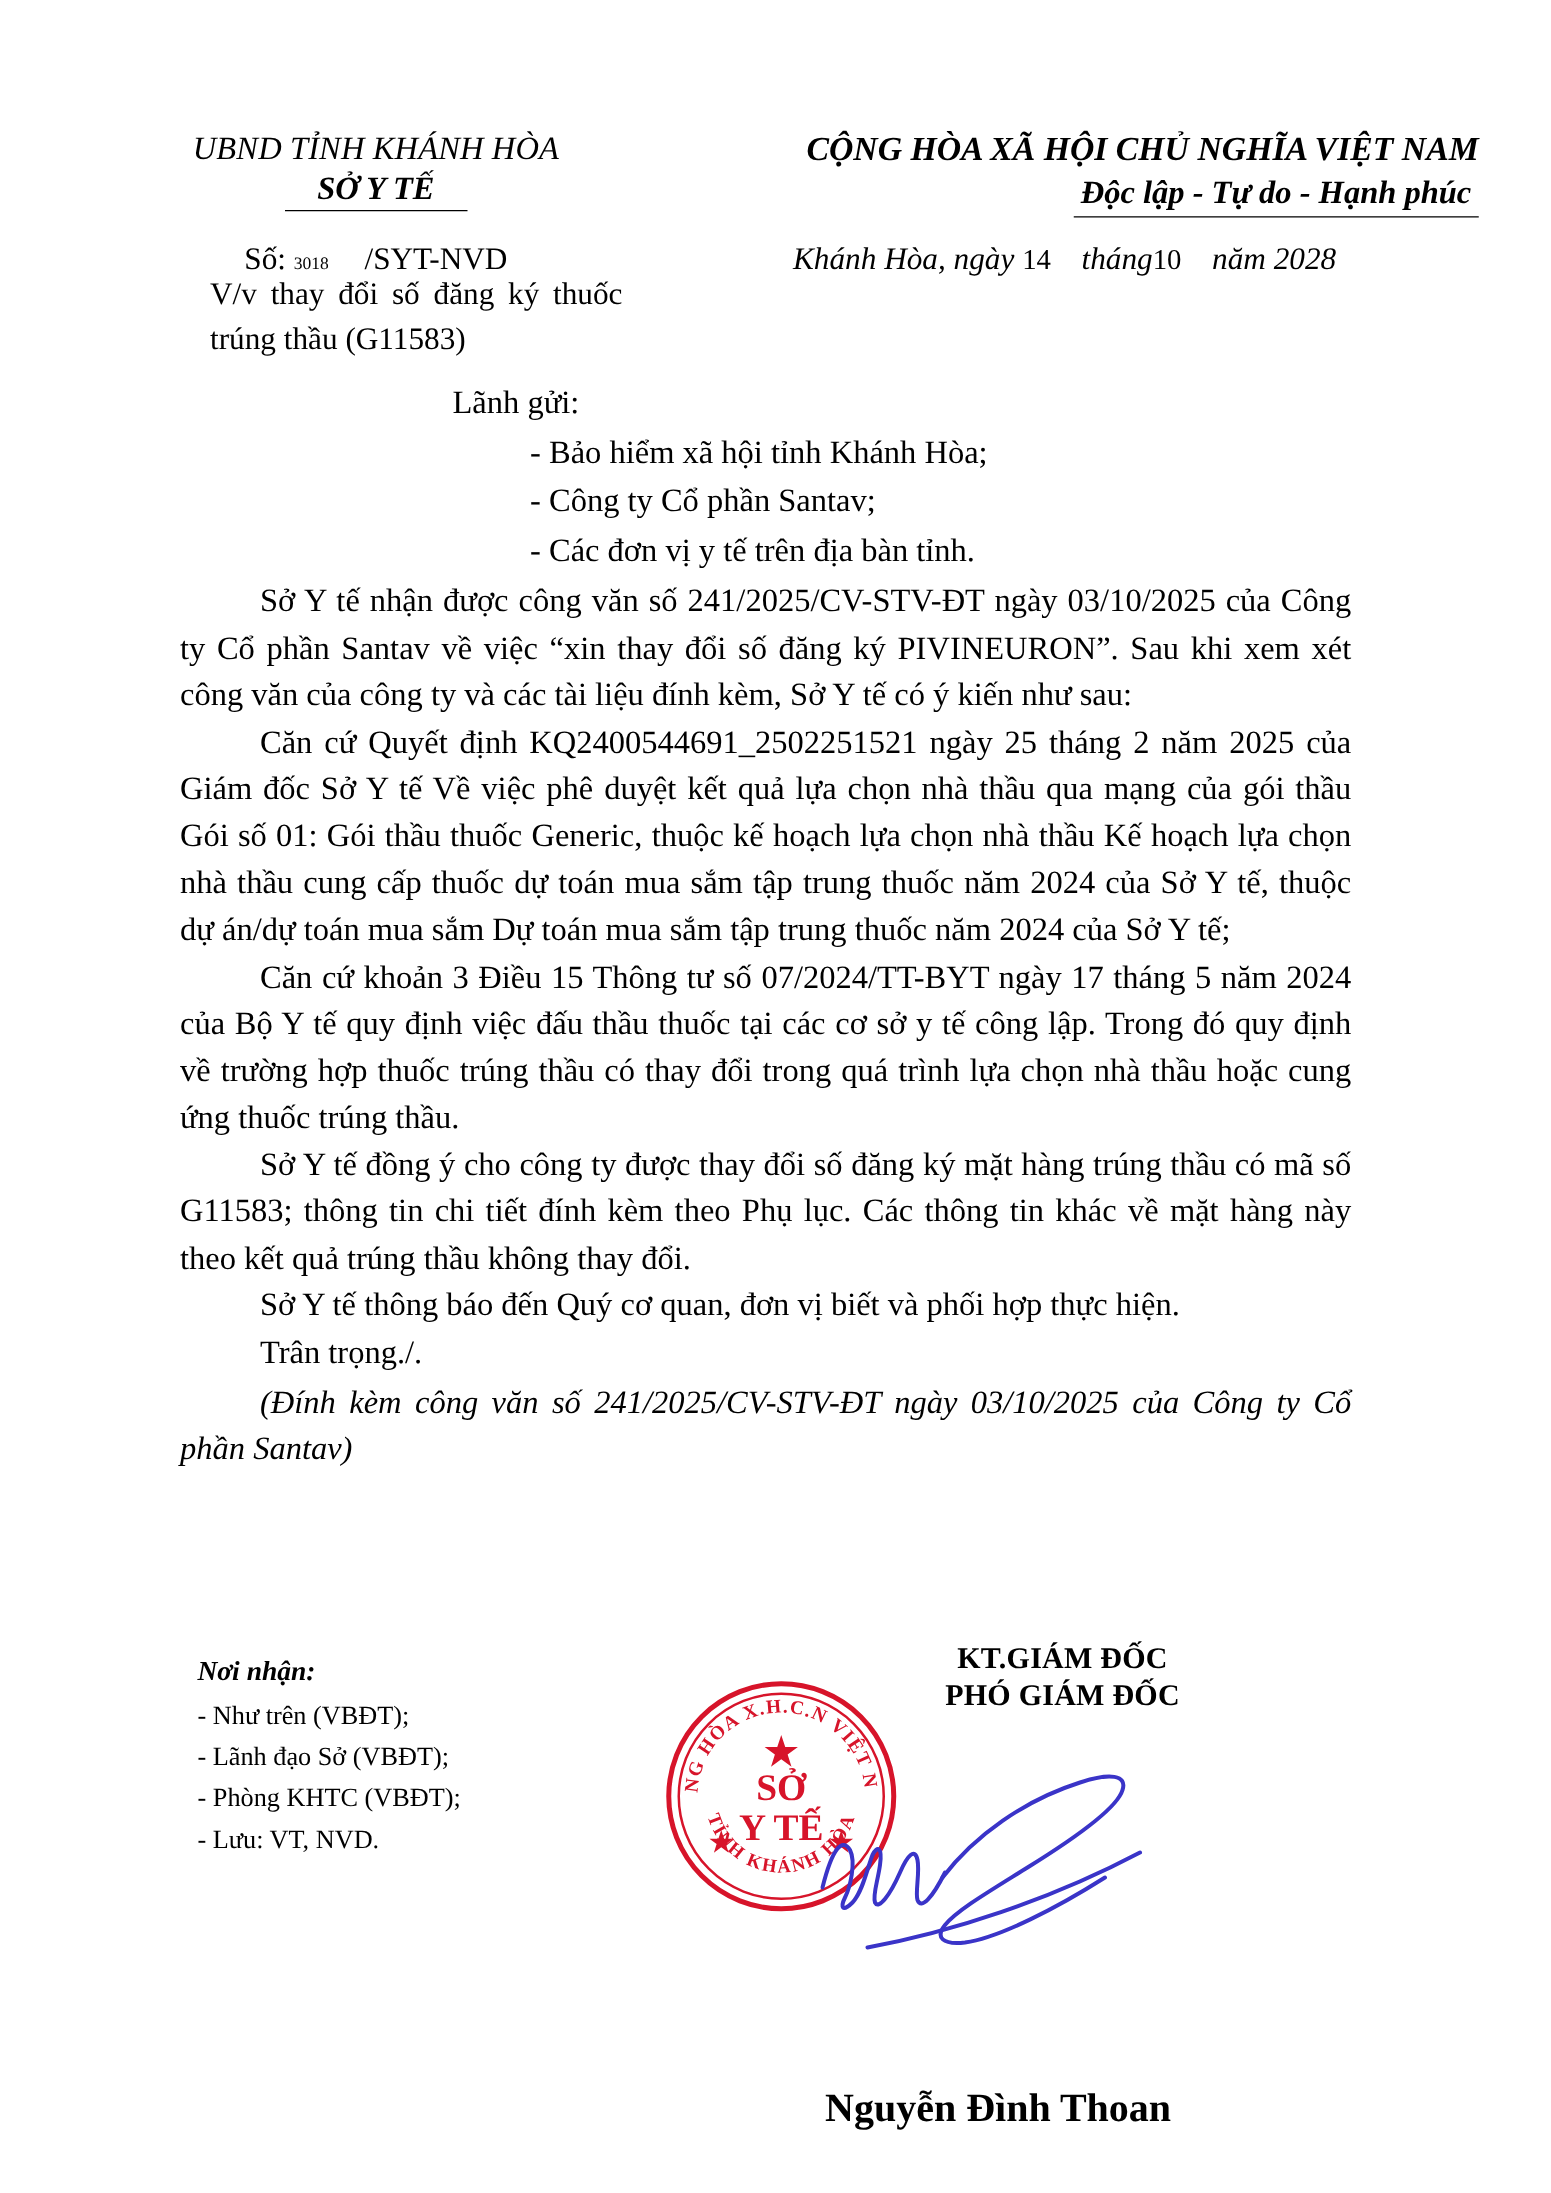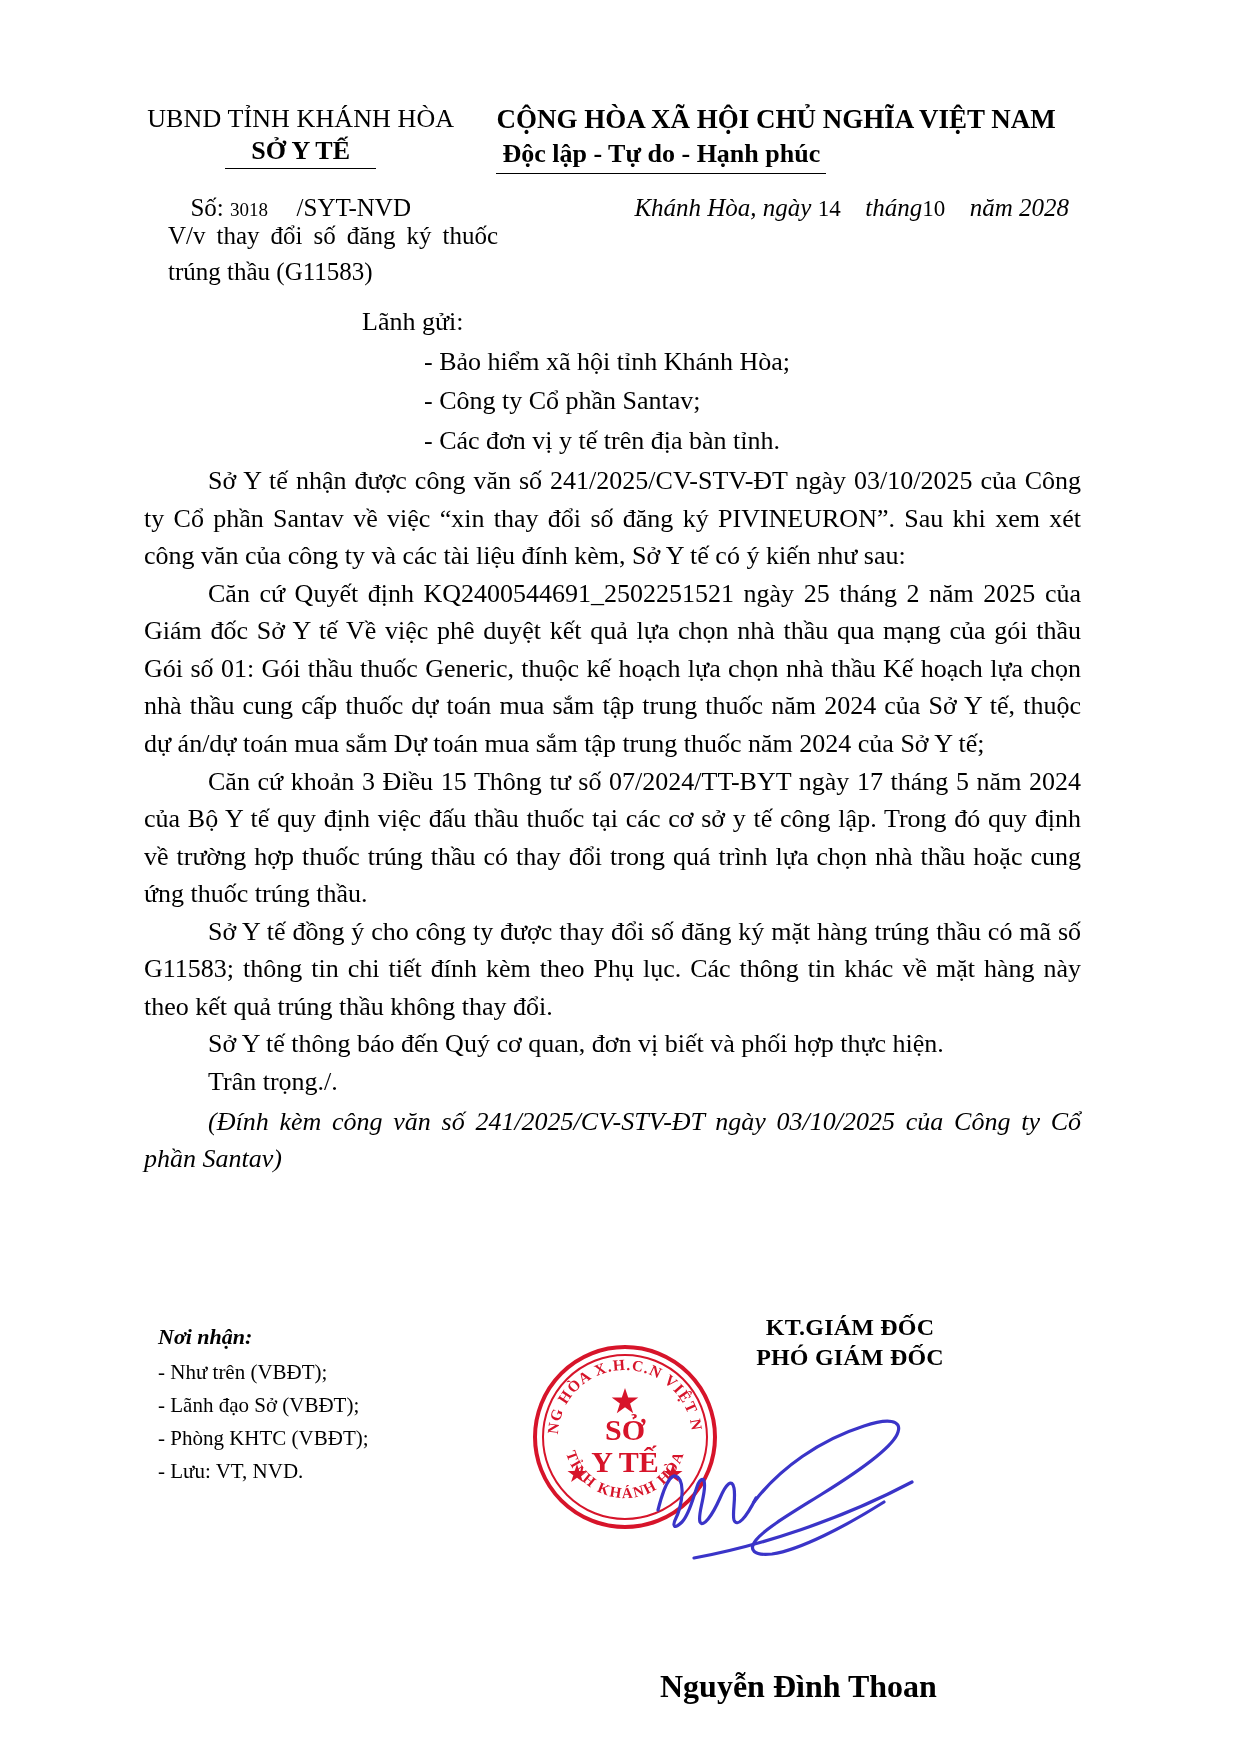--- a/index.html
+++ b/index.html
@@ -21,32 +21,33 @@
     inset: 0;
     padding: 0;
   }
 
   
   .header {
     display: flex;
     width: 100%;
     padding-top: 104px;
     box-sizing: border-box;
+    font-style: italic;
   }
   .hdr-left {
     width: 40%;
     padding-left: 105px;
     box-sizing: border-box;
     text-align: center;
   }
   .hdr-right {
     width: 60%;
     padding-right: 58px;
     box-sizing: border-box;
-    text-align: left;
+    text-align: right;
   }
   .org-parent {
     font-size: 26px;
     letter-spacing: 0.1px;
     line-height: 1.14;
     white-space: nowrap;
   }
   .org-name {
     font-size: 26px;
     font-weight: bold;
@@ -88,21 +89,21 @@
     width: 60%;
     padding-right: 34px;
     box-sizing: border-box;
     text-align: center;
   }
   .doc-no {
     font-size: 25px;
     white-space: nowrap;
   }
   .doc-no .numeral {
-    font-size: 19px;
+    font-size: 14px;
   }
   .doc-no .sep { display: inline-block; width: 16px; }
   .place-date {
     font-size: 25px;
     font-style: italic;
     white-space: nowrap;
   }
   .place-date .numeral {
     font-style: normal;
     font-size: 23px;

